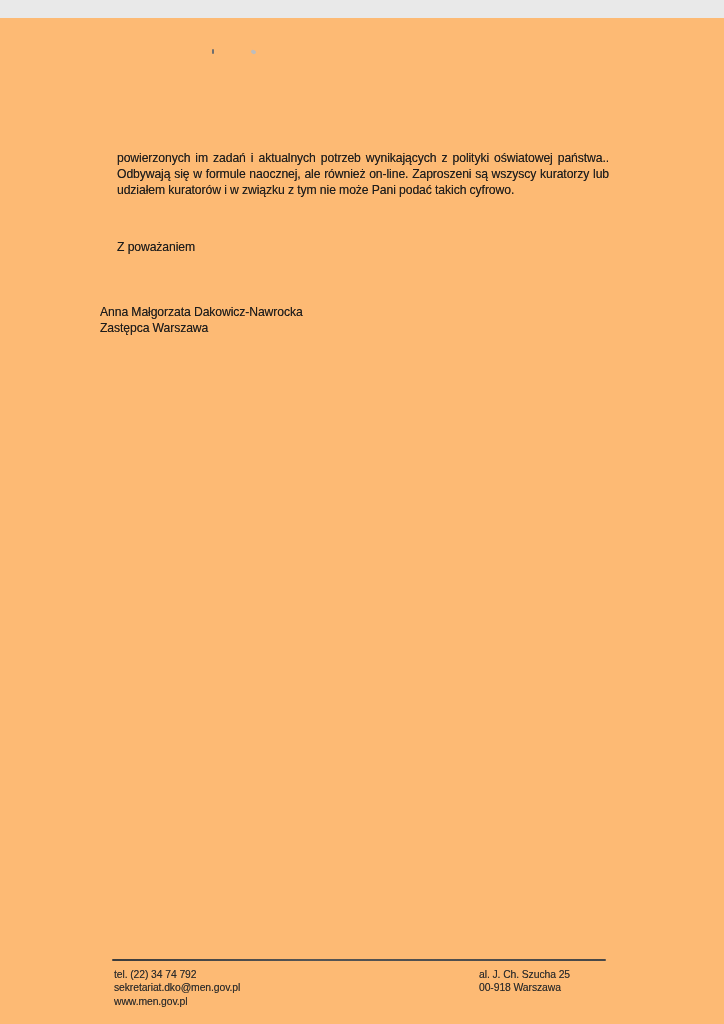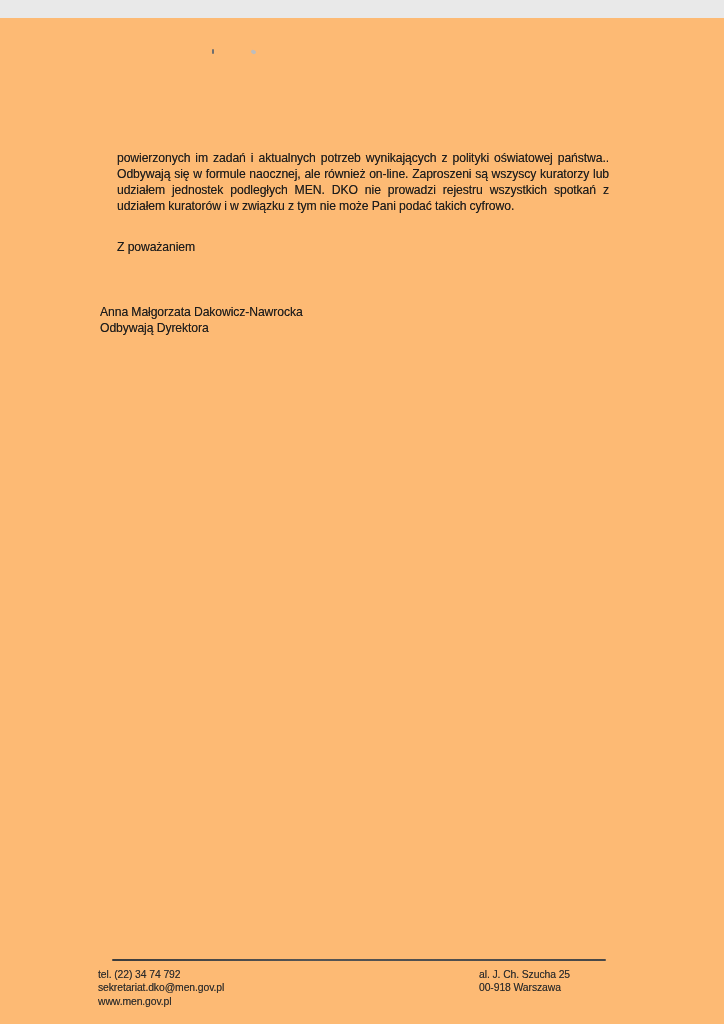--- a/index.html
+++ b/index.html
@@ -82,43 +82,42 @@
   }
   .footer-col {
     position: absolute;
     top: 950px;
     font-size: 10.4px;
     line-height: 13.4px;
     letter-spacing: -0.1px;
     color: #2b2b2b;
     text-shadow: 0 0 0.3px rgba(40,40,40,0.5);
   }
-  .footer-left { left: 98px; }
+  .footer-left { left: 114px; }
   .footer-right { left: 479px; }
 </style>
 </head>
 <body>
 
 <div class="page">
 
   <span class="speck speck-1"></span>
   <span class="speck speck-2"></span>
 
   <div class="para">
     <div class="jline">powierzonych im zadań i aktualnych potrzeb wynikających z polityki oświatowej państwa..</div>
     <div class="jline">Odbywają się w formule naocznej, ale również on-line. Zaproszeni są wszyscy kuratorzy lub</div>
-    <div class="jline">udziałem jednostek podległych MEN. DKO nie prowadzi rejestru wszystkich spotkań z</div>
     <div class="jline last">udziałem kuratorów i w związku z tym nie może Pani podać takich cyfrowo.</div>
   </div>
 
   <div class="closing">Z poważaniem</div>
 
   <div class="signature">
     <div>Anna Małgorzata Dakowicz-Nawrocka</div>
-    <div>Odbywają Dyrektora</div>
+    <div>Zastępca Warszawa</div>
   </div>
 
   <div class="footer-rule"></div>
 
   <div class="footer-col footer-left">
     <div>tel. (22) 34 74 792</div>
     <div>sekretariat.dko@men.gov.pl</div>
     <div>www.men.gov.pl</div>
   </div>
 

